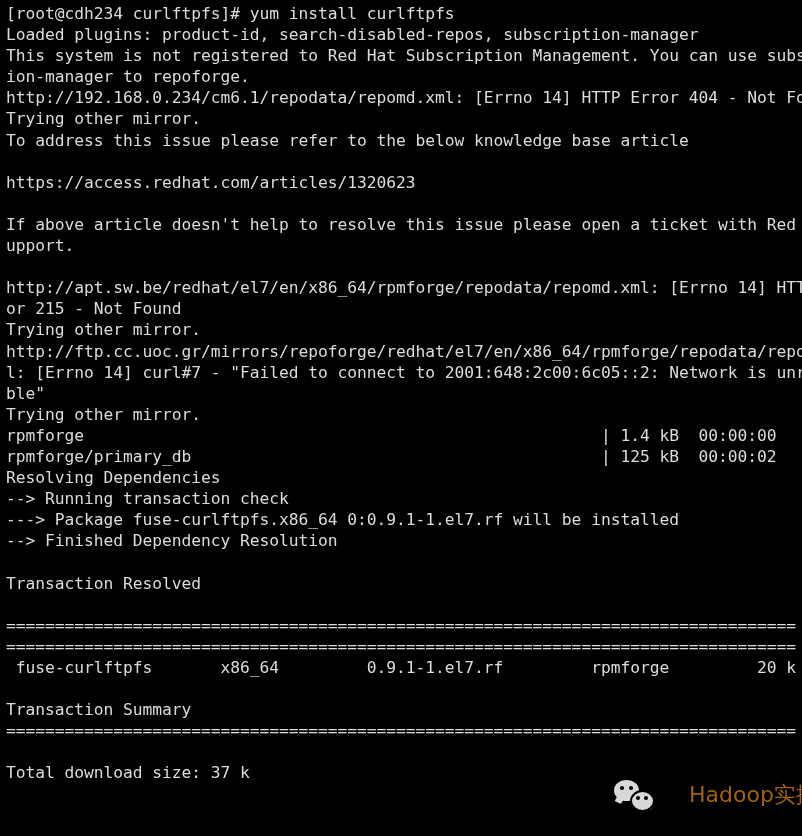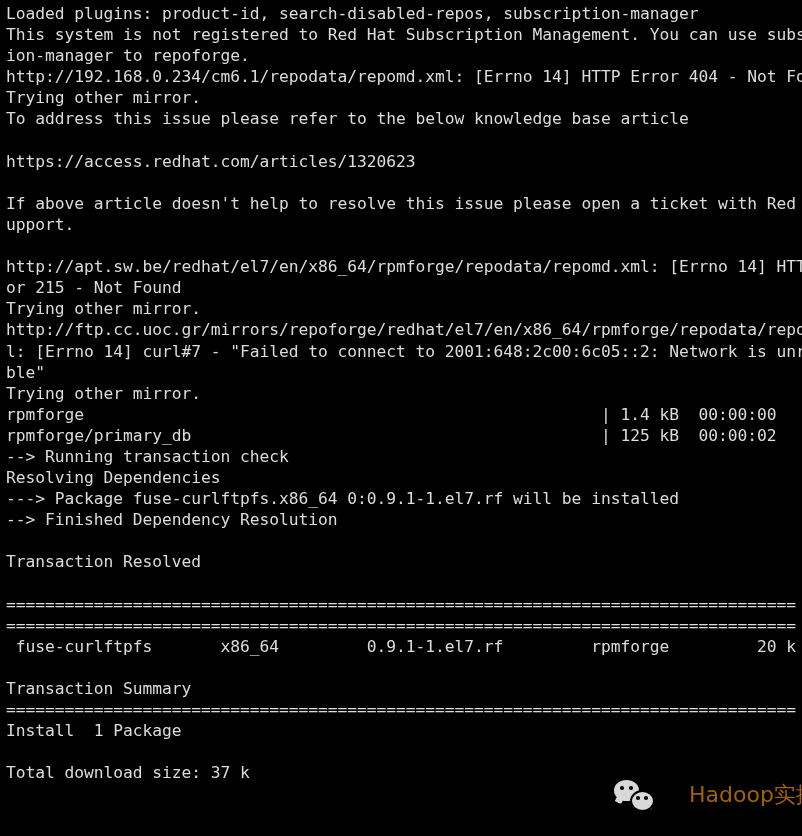--- a/index.html
+++ b/index.html
@@ -108,20 +108,21 @@
     color: #a16207;
     white-space: pre;
     line-height: 1;
     margin-left: 30px;
   }
 </style>
 </head>
 <body>
 
 <div id="terminal">
+  <div class="line">[root@cdh234 curlftpfs]# yum install curlftpfs</div>
   <div class="line">Loaded plugins: product-id, search-disabled-repos, subscription-manager</div>
   <div class="line">This system is not registered to Red Hat Subscription Management. You can use subscript</div>
   <div class="line">ion-manager to repoforge.</div>
   <div class="line">http://192.168.0.234/cm6.1/repodata/repomd.xml: [Errno 14] HTTP Error 404 - Not Found</div>
   <div class="line">Trying other mirror.</div>
   <div class="line">To address this issue please refer to the below knowledge base article</div>
   <div class="line blank"></div>
   <div class="line">https://access.redhat.com/articles/1320623</div>
   <div class="line blank"></div>
   <div class="line">If above article doesn't help to resolve this issue please open a ticket with Red Hat S</div>
@@ -129,34 +130,33 @@
   <div class="line blank"></div>
   <div class="line">http://apt.sw.be/redhat/el7/en/x86_64/rpmforge/repodata/repomd.xml: [Errno 14] HTTP Err</div>
   <div class="line">or 215 - Not Found</div>
   <div class="line">Trying other mirror.</div>
   <div class="line">http://ftp.cc.uoc.gr/mirrors/repoforge/redhat/el7/en/x86_64/rpmforge/repodata/repomd.xm</div>
   <div class="line">l: [Errno 14] curl#7 - "Failed to connect to 2001:648:2c00:6c05::2: Network is unreacha</div>
   <div class="line">ble"</div>
   <div class="line">Trying other mirror.</div>
   <div class="line">rpmforge                                                     | 1.4 kB  00:00:00</div>
   <div class="line">rpmforge/primary_db                                          | 125 kB  00:00:02</div>
+  <div class="line">Resolving Dependencies</div>
   <div class="line">--&gt; Running transaction check</div>
-  <div class="line">Resolving Dependencies</div>
   <div class="line">---&gt; Package fuse-curlftpfs.x86_64 0:0.9.1-1.el7.rf will be installed</div>
   <div class="line">--&gt; Finished Dependency Resolution</div>
   <div class="line blank"></div>
   <div class="line">Transaction Resolved</div>
   <div class="line blank"></div>
   <div class="line">=================================================================================</div>
   <div class="line">=================================================================================</div>
   <div class="line"> fuse-curlftpfs       x86_64         0.9.1-1.el7.rf         rpmforge         20 k</div>
   <div class="line blank"></div>
   <div class="line">Transaction Summary</div>
   <div class="line">=================================================================================</div>
-  <div class="line">Install  1 Package</div>
   <div class="line blank"></div>
   <div class="line">Total download size: 37 k</div>
 
 </div>
 
 <div id="watermark">
   <div id="wm-icon">
     <div class="bub-big-tail"></div>
     <div class="bubble bub-big"></div>
     <div class="eye eye-b1"></div>

